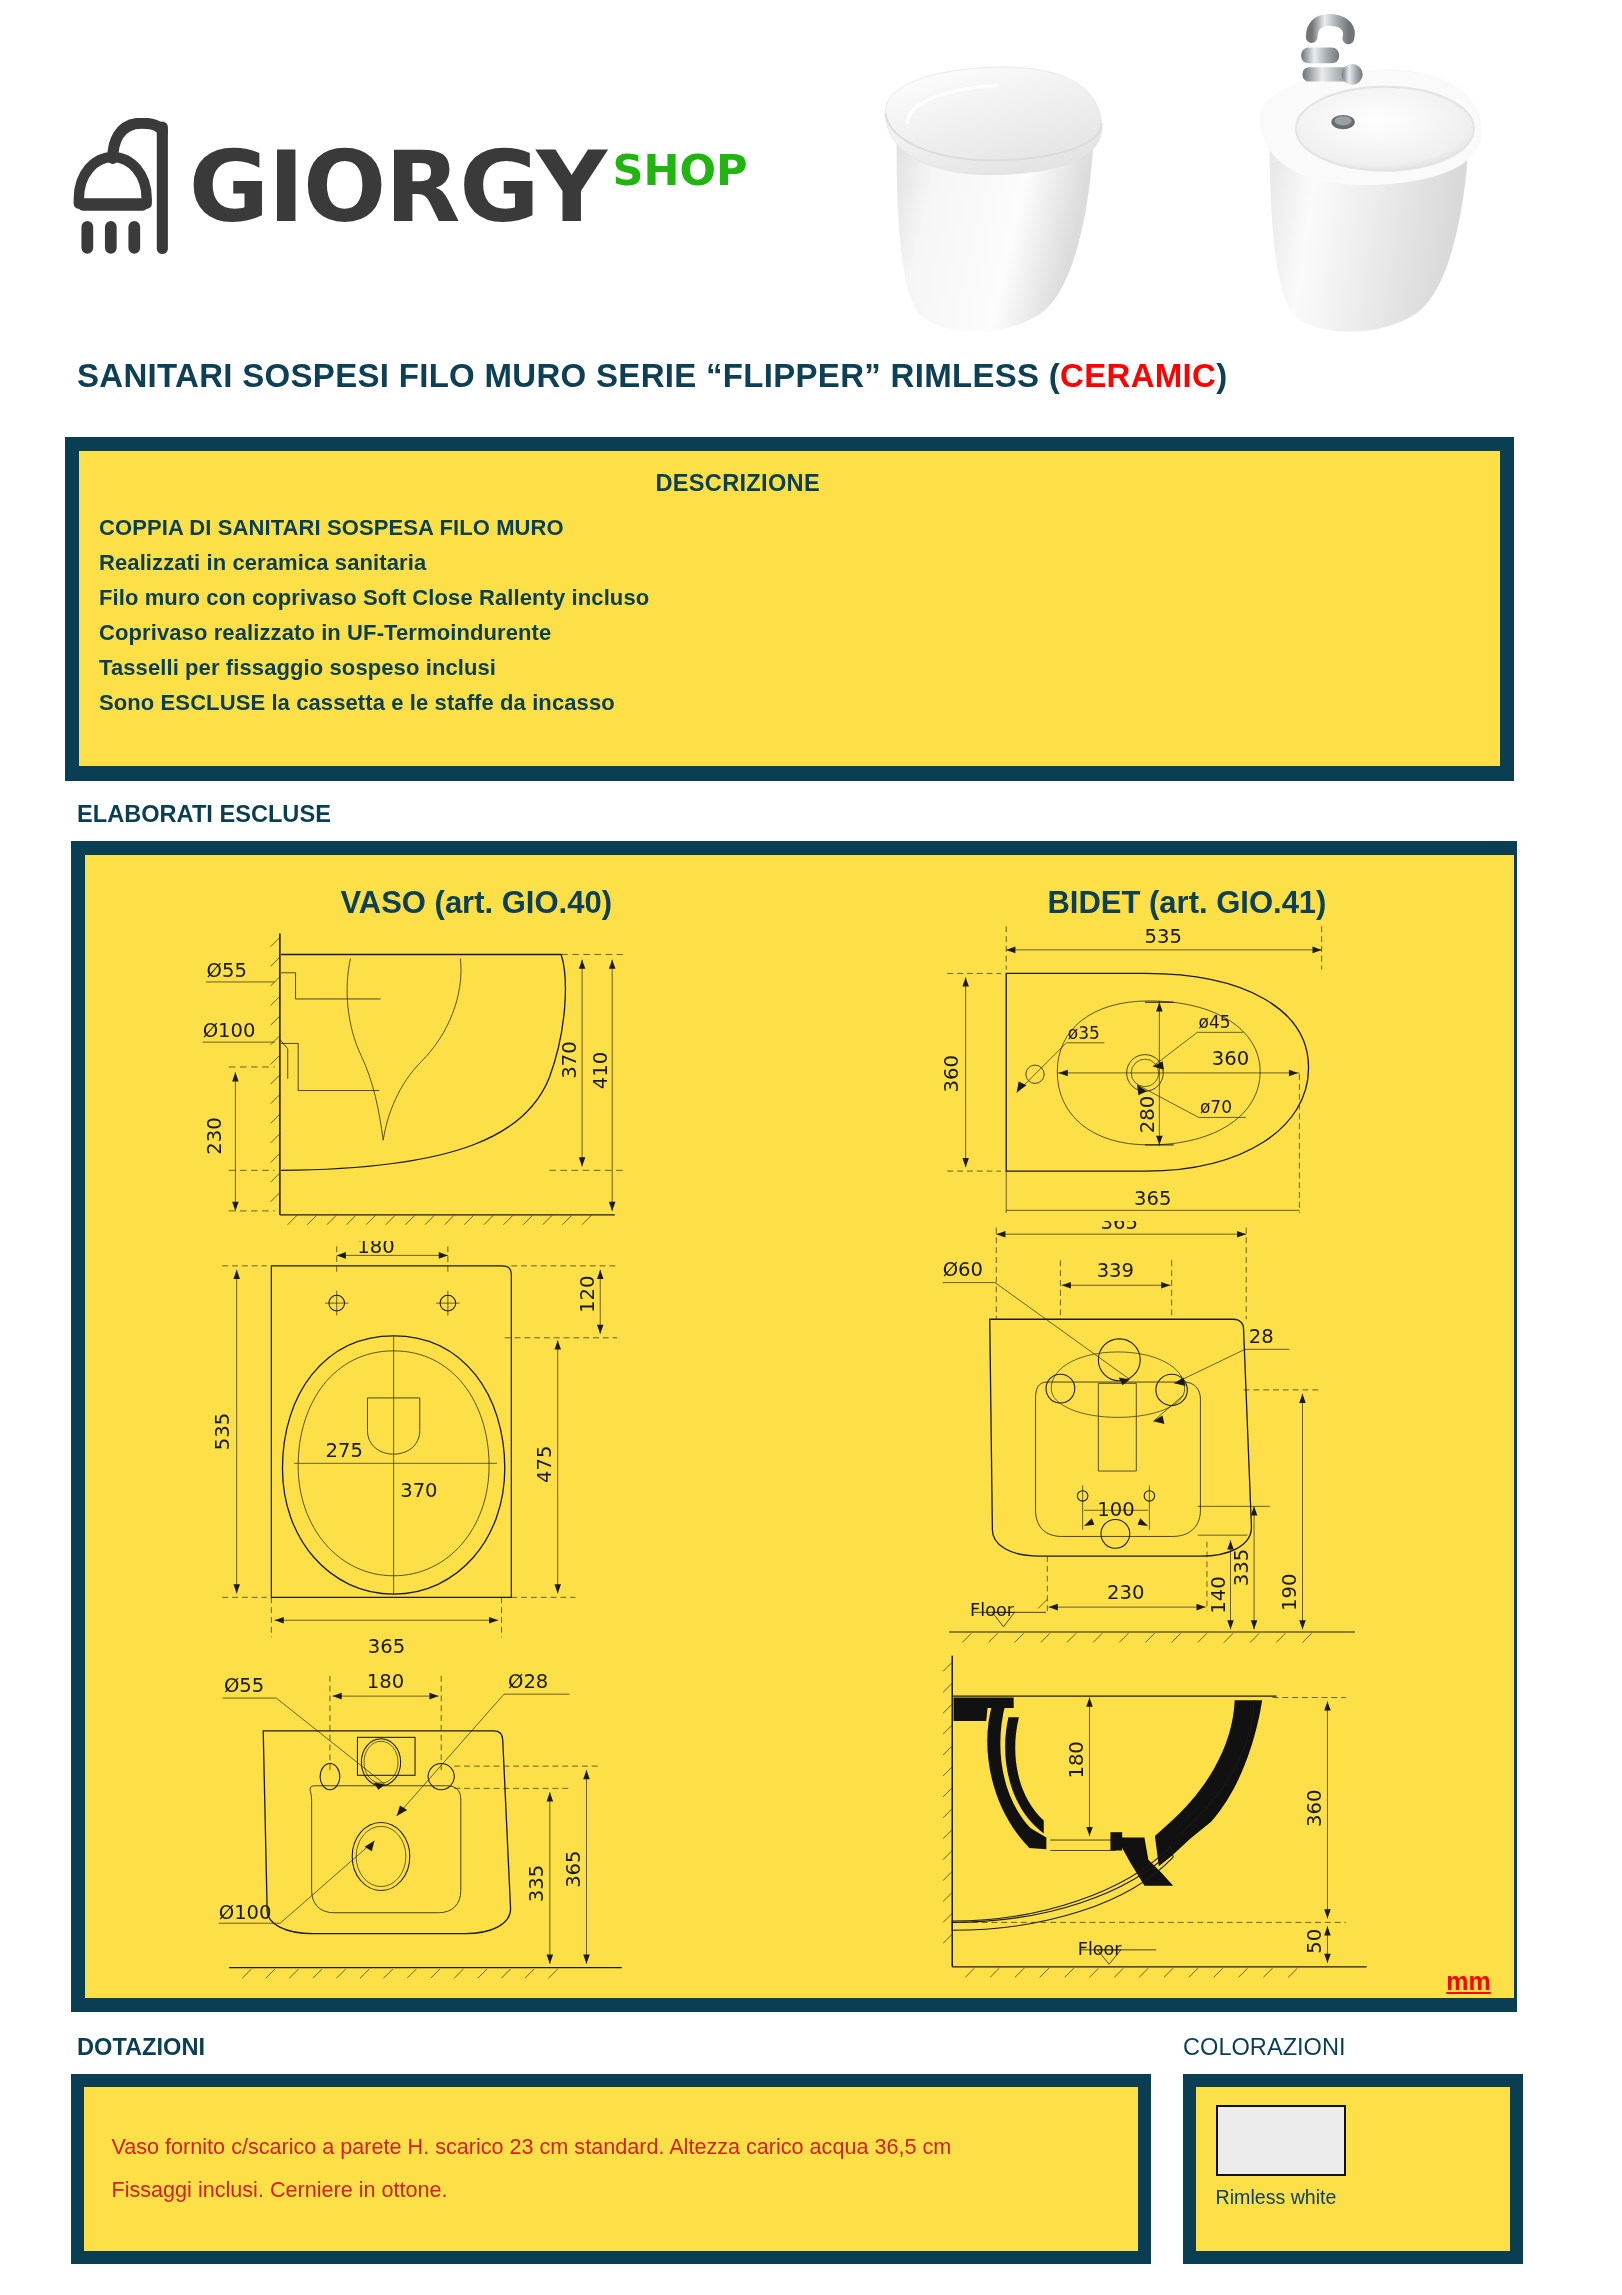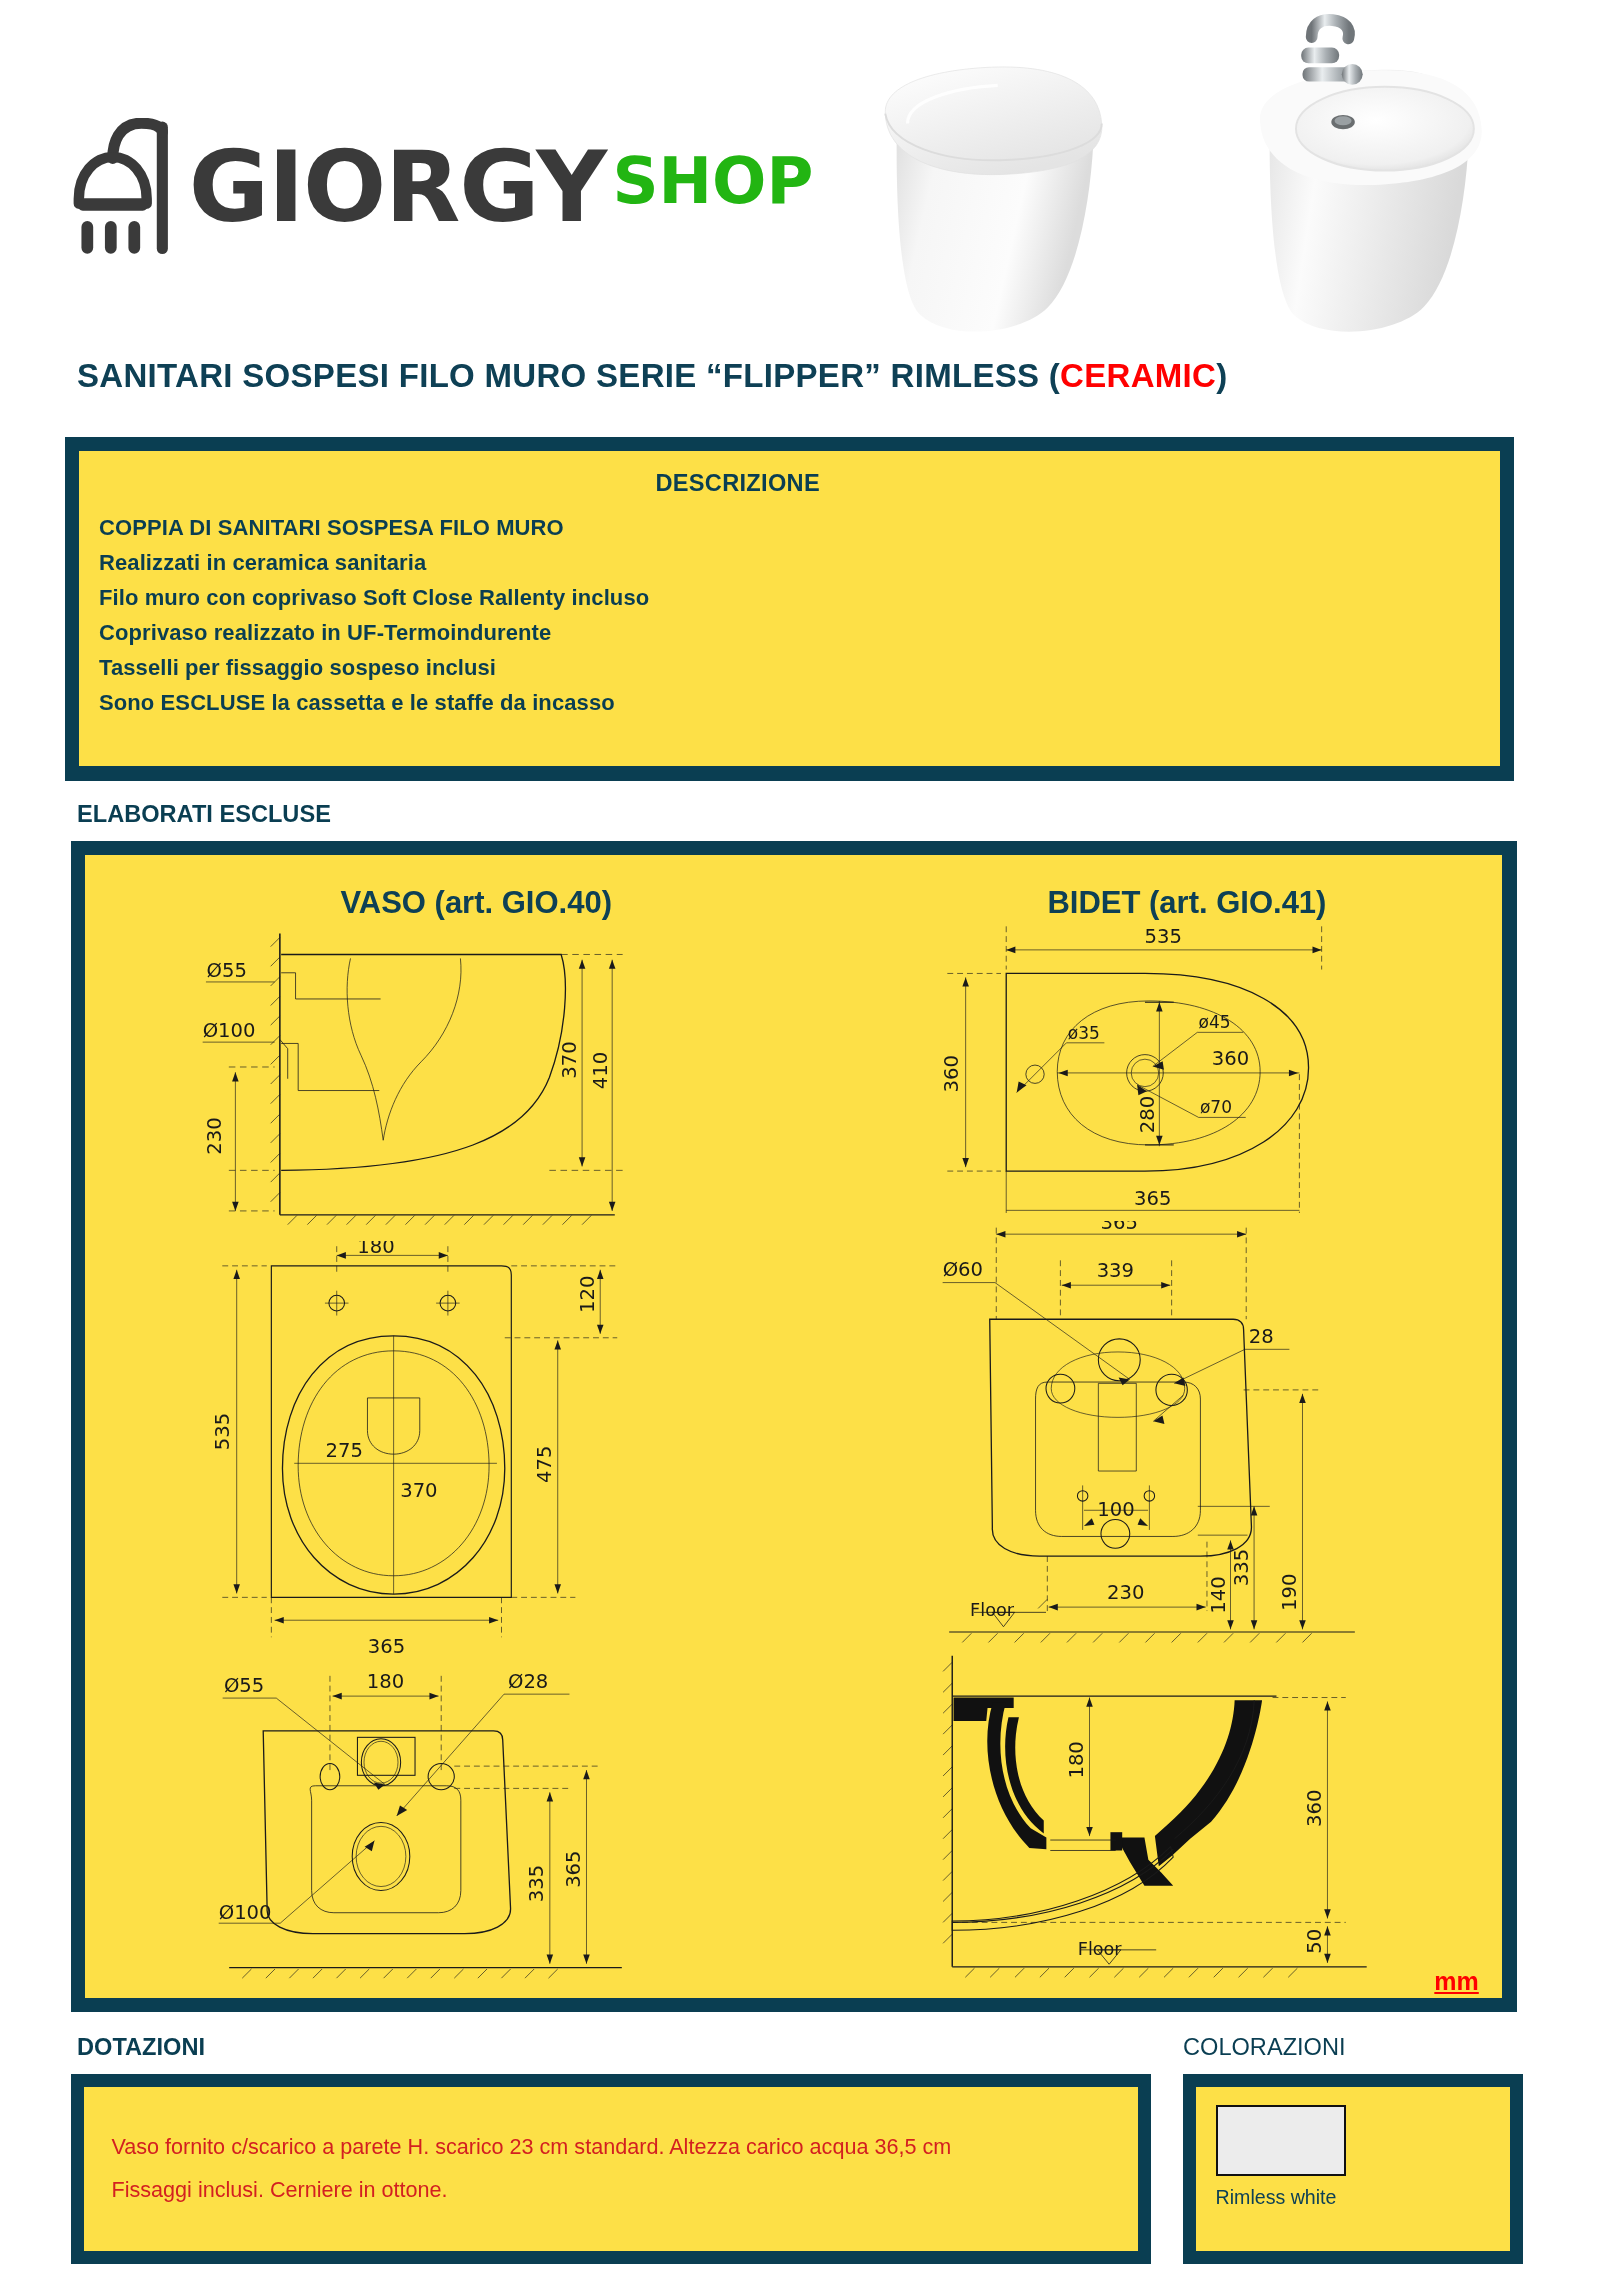--- a/index.html
+++ b/index.html
@@ -6,21 +6,21 @@
   body{width:1623px;height:2295px;position:relative;
        font-family:"Liberation Sans",sans-serif;color:#0a3e52;
        -webkit-font-smoothing:antialiased;}
 
   
   #header{position:absolute;left:0;top:0;width:1537px;height:347px;}
   #logo-wrap{position:absolute;left:72px;top:118px;display:flex;align-items:center;}
   #logo-icon{width:105px;height:137px;flex:none;}
   #logo-word{font-family:"DejaVu Sans",sans-serif;font-weight:bold;font-size:98px;
              letter-spacing:-1.3px;color:#3a3a3a;line-height:1;margin-left:11.8px;}
-  #logo-shop{font-family:"DejaVu Sans",sans-serif;font-weight:bold;font-size:64px;
+  #logo-shop{font-family:"DejaVu Sans",sans-serif;font-weight:bold;font-size:43px;
              color:#22b512;line-height:1;margin-left:6.5px;align-self:flex-start;
              margin-top:31px;}
 
   #product-photos{position:absolute;left:851px;top:6.5px;width:733px;height:327px;}
 
   
   #main-title{position:absolute;left:77px;top:357px;width:1440px;
               font-family:"Liberation Sans",sans-serif;font-weight:bold;
               font-size:33px;letter-spacing:0.3px;color:#0e4055;white-space:nowrap;}
   #main-title .red{color:#ff0000;}
@@ -35,21 +35,21 @@
   #desc-heading{position:absolute;left:576px;top:18.3px;font-size:23.6px;font-weight:bold;
                 letter-spacing:0.3px;}
   #desc-list{position:absolute;left:19.6px;top:59px;}
   #desc-list li{list-style:none;font-size:22px;font-weight:bold;line-height:35px;
                 white-space:nowrap;letter-spacing:0.1px;}
   #desc-list{margin:0;padding:0;}
 
   
   #elab-label{position:absolute;left:77px;top:801px;font-size:23.6px;font-weight:bold;}
   #tech-box{left:71px;top:841px;width:1446px;height:1171px;}
-  #tech-box > .inner{left:14.4px;top:14.4px;width:1417px;height:1143px;}
+  #tech-box > .inner{left:14.4px;top:14.4px;width:1417px;height:1143px;padding-left:12px;}
 
   .draw-title{position:absolute;font-size:31px;font-weight:bold;color:#0e4055;
               white-space:nowrap;}
   #vaso-title{left:255px;top:29.4px;}
   #bidet-title{left:962px;top:29.4px;}
 
   #mm-label{position:absolute;right:23.6px;bottom:2px;color:#ff0000;
             font-size:25px;font-weight:bold;text-decoration:underline;}
 
   .drawing{position:absolute;}

